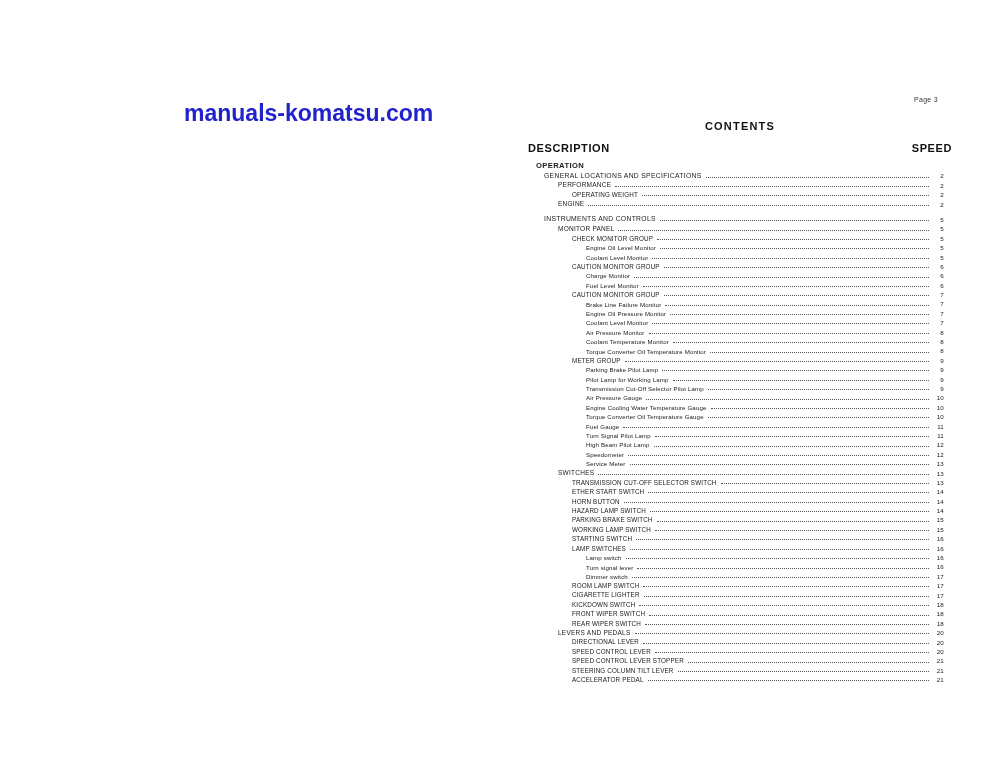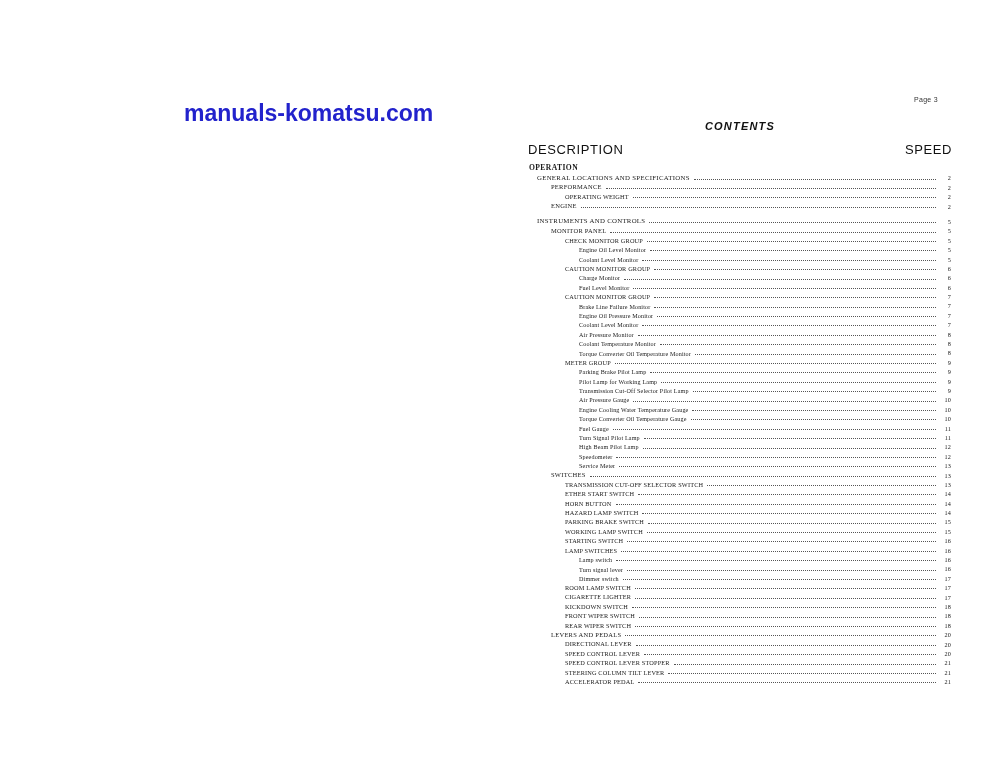--- a/index.html
+++ b/index.html
@@ -51,38 +51,36 @@
     width: 424px;
   }
 
   .toc-title {
     text-align: center;
     font-size: 11px;
     font-weight: bold;
     letter-spacing: 1.2px;
     margin-bottom: 10px;
     color: #111;
-    font-style: italic;
   }
 
   .toc-header {
     display: flex;
     justify-content: space-between;
-    font-size: 13px;
-    font-weight: normal;
+    font-size: 11px;
+    font-weight: bold;
     letter-spacing: 0.6px;
     margin-bottom: 7px;
     color: #111;
   }
 
   .toc-list {
-    margin: 1px;
+    margin: 8px;
     padding: 0;
     list-style: none;
-    font-family: Liberation Serif, serif;
   }
 
   .toc-row {
     display: flex;
     align-items: flex-end;
     line-height: 1.0;
     margin-bottom: 1.4px;
     color: #1a1a1a;
   }
 

